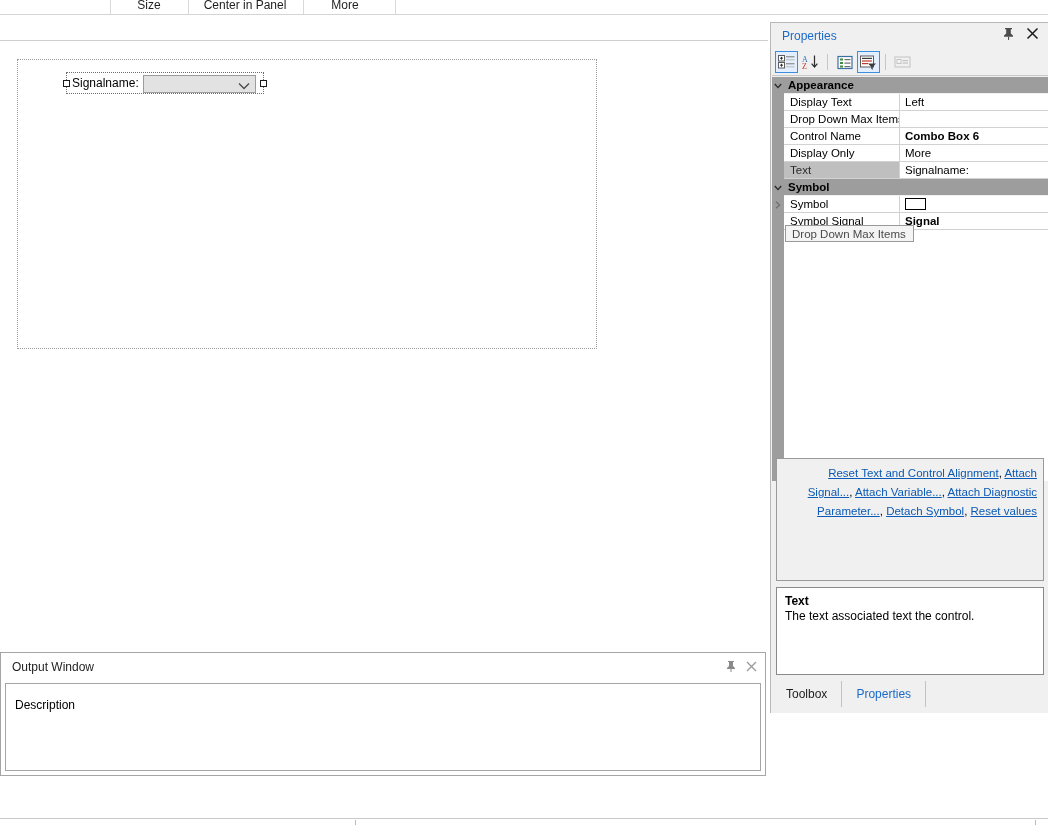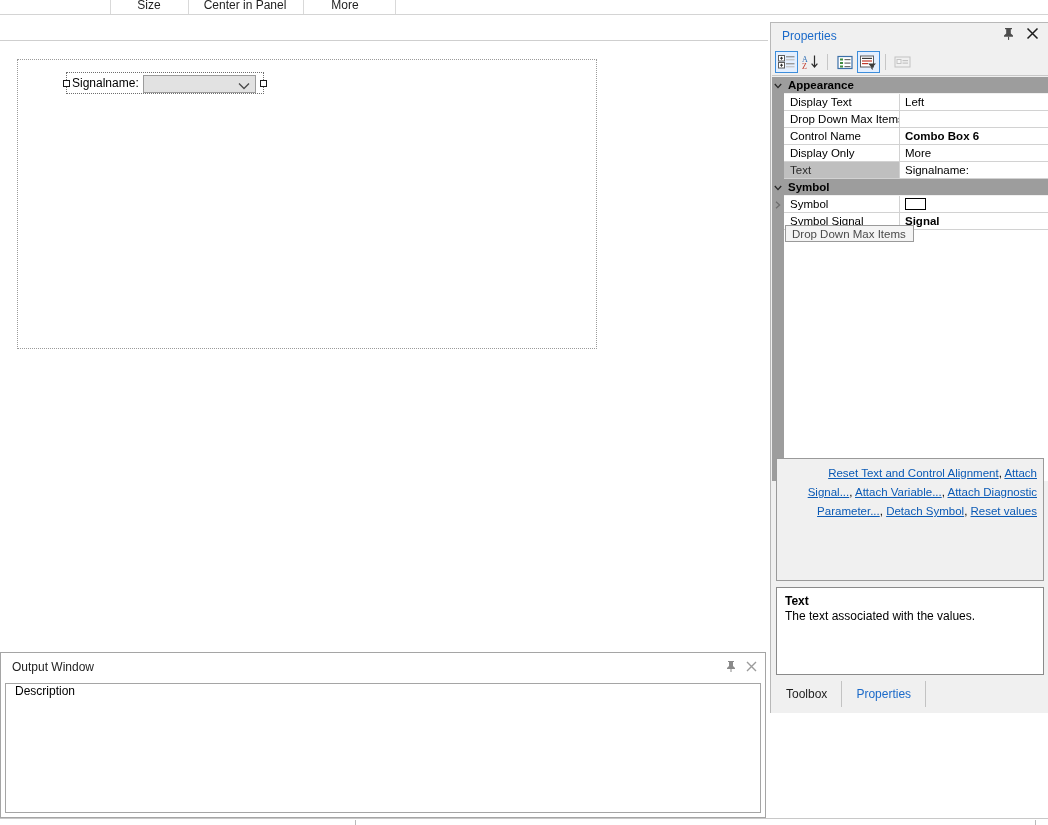--- a/index.html
+++ b/index.html
@@ -125,21 +125,21 @@
     background: #ffffff;
     border: 1px solid #1a1a1a;
   }
   .handle.left  { left: -4px;  top: 7px; }
   .handle.right { right: -4px; top: 7px; }
 
   
   .output-window {
     position: absolute;
     left: 0; top: 652px;
-    width: 766px; height: 166px;
+    width: 766px; height: 124px;
     background: #ffffff;
     border: 1px solid #a5a5a5;
   }
   .ow-title {
     position: absolute;
     left: 0; top: 0;
     width: 100%; height: 28px;
     background: #ffffff;
     display: flex;
     align-items: center;
@@ -157,21 +157,21 @@
     gap: 10px;
   }
   .ow-body {
     position: absolute;
     left: 4px; top: 30px;
     right: 4px; bottom: 4px;
     border: 1px solid #a5a5a5;
     background: #ffffff;
   }
   .ow-desc {
-    margin: 0 0 0 9px;
+    margin: 14px 0 0 9px;
     font-size: 12px;
     color: #000000;
   }
 
   
   .props-panel {
     position: absolute;
     left: 770px; top: 22px;
     width: 278px; height: 691px;
     background: #f0f0f0;
@@ -594,21 +594,21 @@
         </div>
       <div class="tooltip">Drop Down Max Items</div>
     </div>
 
     <div class="cmd-links">
       <span id="cmd-links-host"><a>Reset Text and Control Alignment</a><span>, </span><a>Attach Signal...</a><span>, </span><a>Attach Variable...</a><span>, </span><a>Attach Diagnostic Parameter...</a><span>, </span><a>Detach Symbol</a><span>, </span><a>Reset values</a></span>
     </div>
 
     <div class="desc-pane">
       <div class="desc-title">Text</div>
-      <div class="desc-text">The text associated with the values.</div>
+      <div class="desc-text">The text associated text the control.</div>
     </div>
 
     <div class="dock-tabs">
       <div id="dock-tabs-host" style="display:flex;">
           <div class="dock-tab">Toolbox</div>
           <div class="dock-tab active">Properties</div>
         </div>
       <div class="spacer"></div>
     </div>
 

